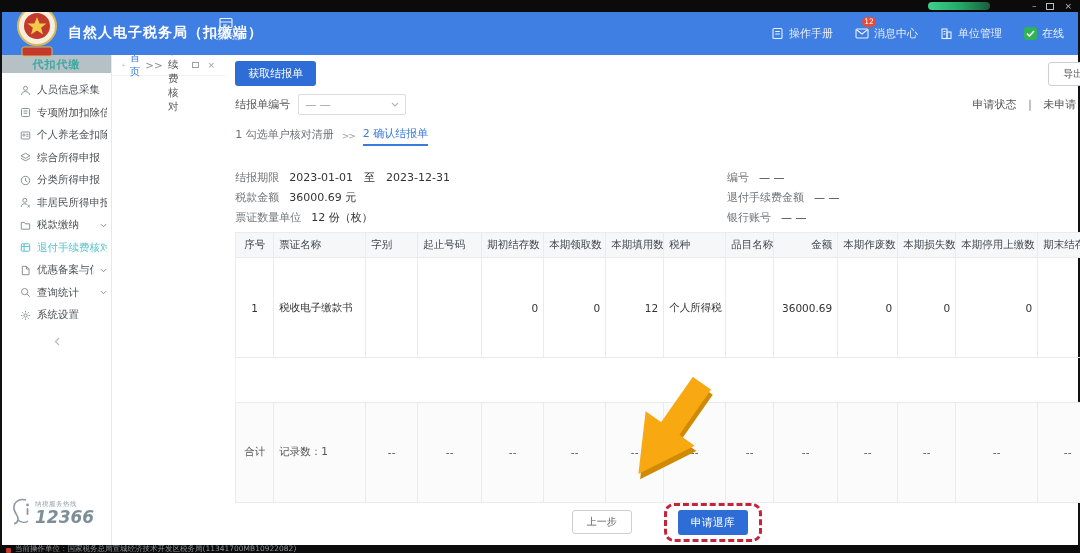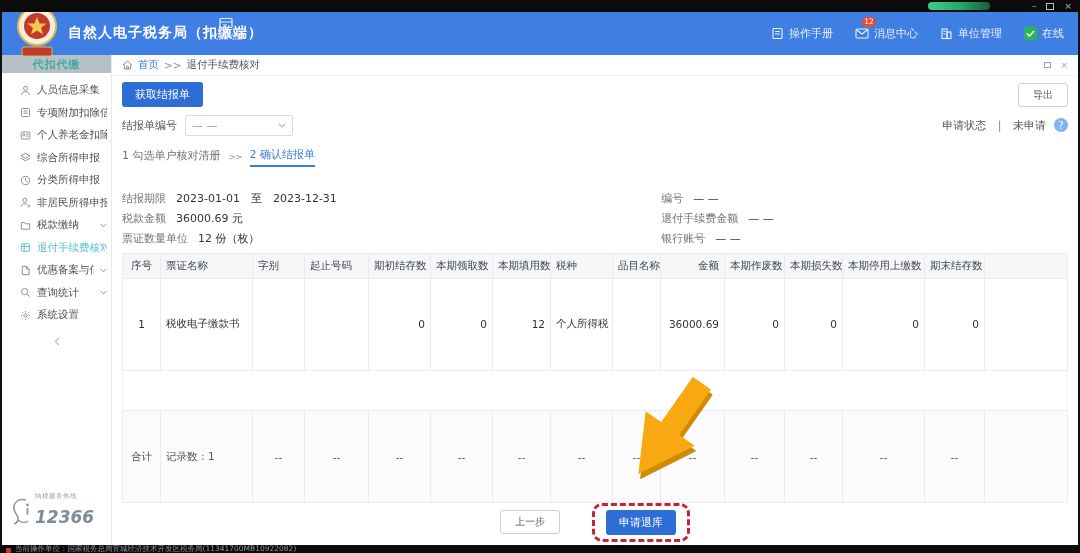--- a/index.html
+++ b/index.html
@@ -39,24 +39,24 @@
   .sb-item { display:flex; align-items:center; gap:6px; padding:0 4px 0 18px; height:22.5px; font-size:10.5px; color:#4a4f54; cursor:pointer; white-space:nowrap; }
   .sb-item svg { flex:none; stroke:#8a9399; }
   .sb-item.active { color:#56c3cc; }
   .sb-item.active svg { stroke:#56c3cc; }
   .sb-item .lbl { overflow:hidden; text-overflow:clip; flex:1; }
   .sb-item .chev { margin-left:auto; flex:none; }
   .collapse-ar { width:100%; text-align:center; color:#b6bcc1; margin-top:4px; cursor:pointer; }
   .hotline { position:absolute; left:8px; bottom:18px; display:flex; align-items:flex-end; gap:3px; color:#93a3ad; }
   .hotline .hl-txt { line-height:1.1; }
   .hl-name { font-size:6.5px; display:block; letter-spacing:.5px; }
-  .hl-num { font-size:17px; font-weight:bold; font-style:italic; display:block; color:#7d8e98;margin-top:8px; }
-
-  
-  .main { flex:1; display:flex; flex-direction:column; background:#fff; min-width:0; }
+  .hl-num { font-size:17px; font-weight:bold; font-style:italic; display:block; color:#7d8e98; }
+
+  
+  .main { flex:1; display:flex; flex-direction:row; background:#fff; min-width:0; }
   .crumbbar { height:21px; display:flex; align-items:center; gap:5px; padding:0 10px; font-size:10.5px; color:#8a9096; border-bottom:1px solid #f1f2f4; }
   .crumb-home { color:#3a7bdd; cursor:pointer; }
   .crumb-cur { color:#555; }
   .tab-ctrls { margin-left:auto; display:flex; gap:9px; align-items:center; color:#9aa0a6; font-size:9px; }
   .tc-box { width:7px; height:6px; border:1px solid #9aa0a6; }
 
   .panel { flex:1; display:flex; flex-direction:column; padding:6px 10px 4px; min-height:0; }
   .row1 { display:flex; align-items:center; }
   .btn-primary { background:#2e6cd6; color:#fff; border:none; border-radius:3px; font-size:11px; padding:5px 13px; cursor:pointer; font-family:inherit; }
   .btn-outline { background:#fff; color:#555; border:1px solid #ccd0d4; border-radius:3px; font-size:10px; padding:4px 14px; cursor:pointer; font-family:inherit; }

